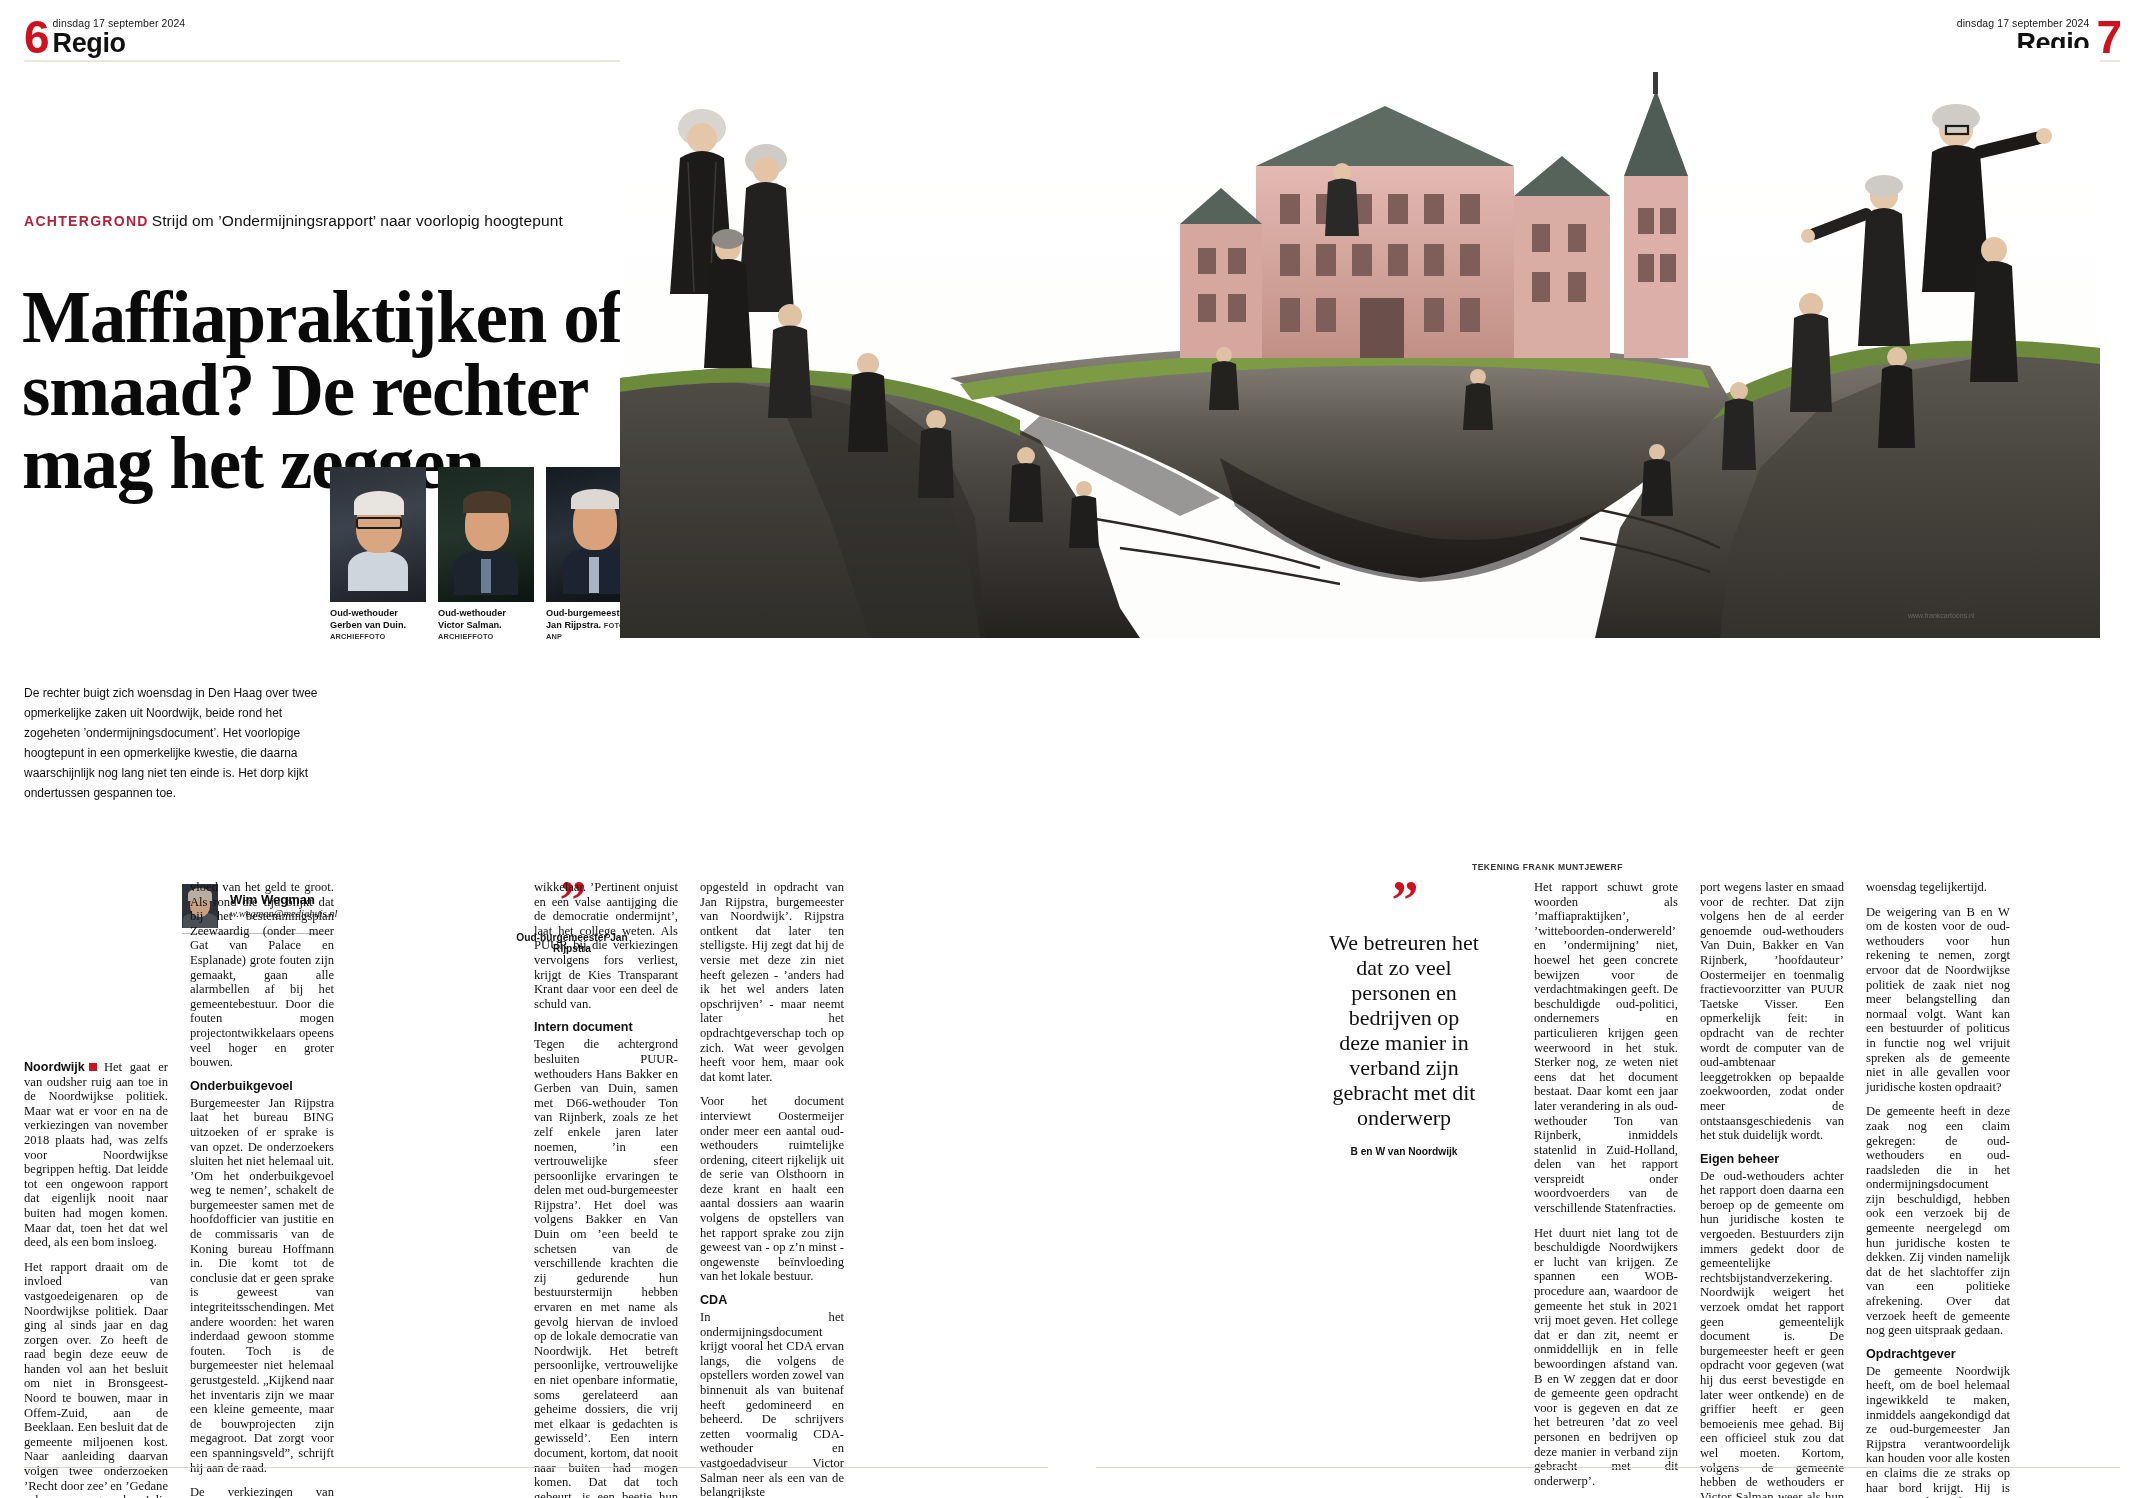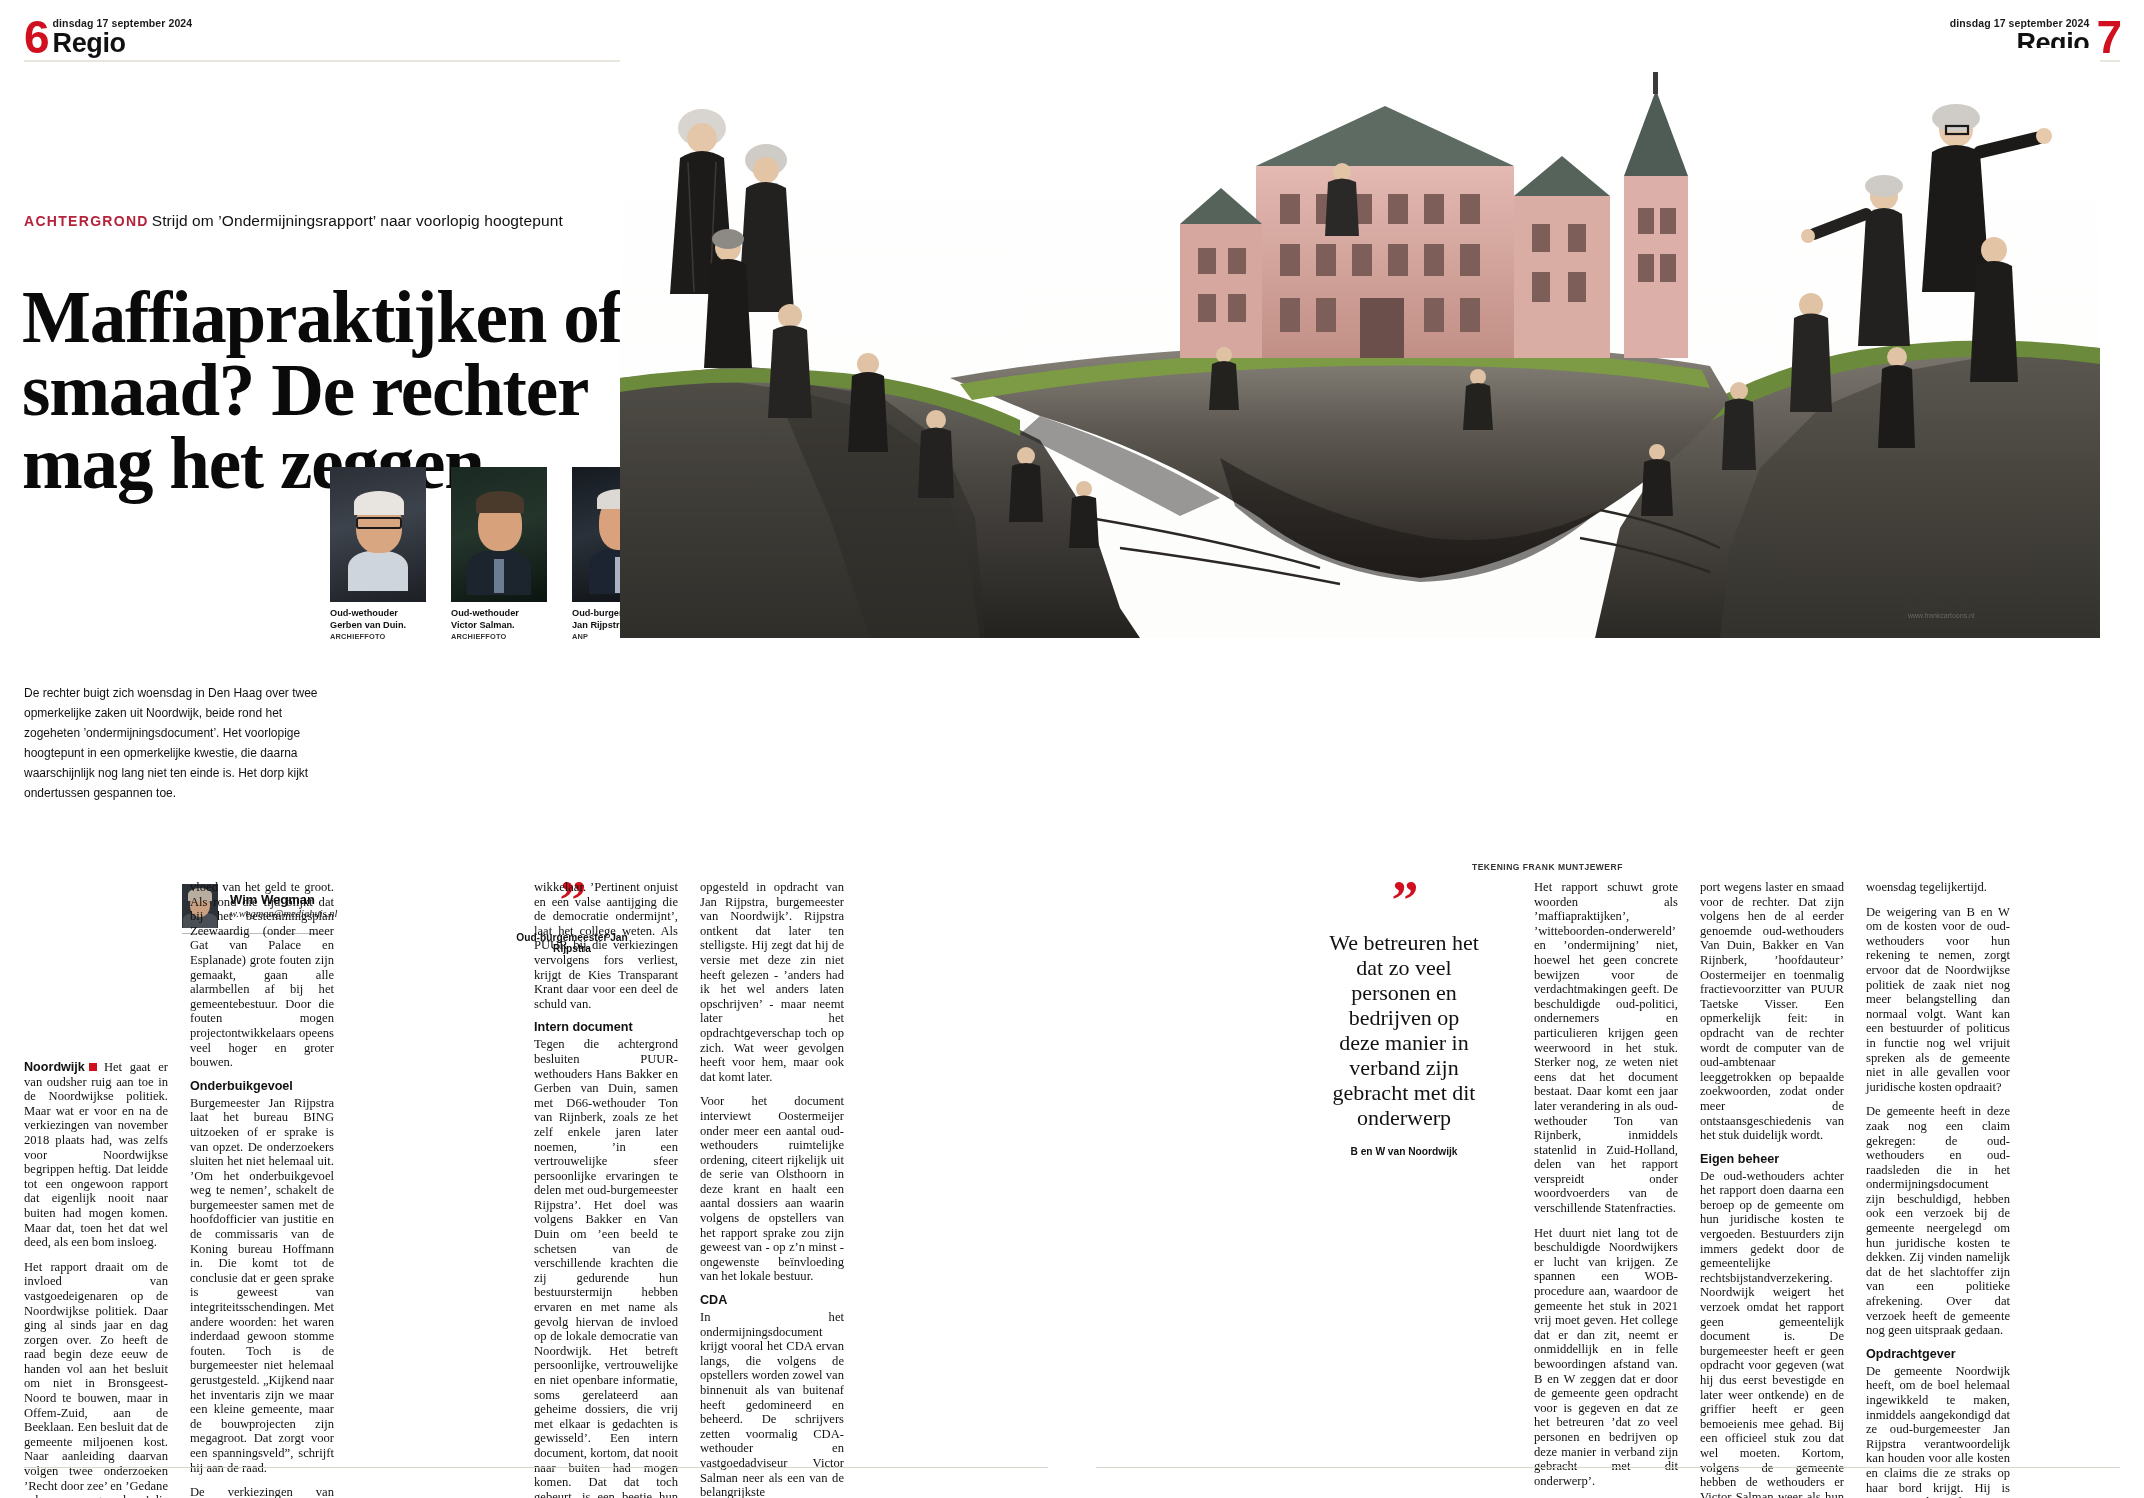--- a/index.html
+++ b/index.html
@@ -21,21 +21,21 @@
   .masthead-right { right:24px; flex-direction:row; }
   .folio-num {
     font-family:"Liberation Sans", sans-serif;
     font-weight:bold; font-size:46px; line-height:38px;
     color:#d0101e; letter-spacing:-2px;
   }
   .masthead-text { display:flex; flex-direction:column; margin-left:5px; }
   .masthead-right .masthead-text { margin-left:0; margin-right:7px; align-items:flex-end; }
   .masthead-date {
     font-family:"Liberation Sans", sans-serif;
-    font-size:10.5px; font-weight:bold; color:#1a1a1a;
+    font-size:10.5px; font-weight:normal; color:#1a1a1a;
     letter-spacing:.1px; margin-bottom:1px;
   }
   .masthead-section {
     font-family:"Liberation Sans", sans-serif;
     font-weight:bold; font-size:27px; line-height:26px; color:#111;
     letter-spacing:-.4px;
   }
   .rule-top { position:absolute; left:24px; right:24px; top:60px; height:2px; background:#e8e6dd; }
   .page-right .rule-top { left:0px; right:24px; }
 
@@ -55,21 +55,21 @@
     font-weight:bold; font-size:73px; line-height:73px;
     color:#0a0a0a; letter-spacing:-1.2px;
   }
   .standfirst {
     position:absolute; left:24px; top:683px; width:300px;
     font-family:"Liberation Sans", sans-serif;
     font-size:12px; line-height:20px; color:#111;
   }
 
   
-  .portraits { position:absolute; left:330px; top:467px; display:flex; gap:25px; }
+  .portraits { position:absolute; left:330px; top:467px; display:flex; gap:12px; }
   .portrait { width:96px; }
   .portrait .ph { width:96px; height:135px; position:relative; overflow:hidden; }
   .ph-1 { background:linear-gradient(165deg,#2b2f36 0%, #3d434c 40%, #1c1f24 100%); }
   .ph-2 { background:linear-gradient(165deg,#151a20 0%, #2a313a 45%, #0d1013 100%); }
   .ph-3 { background:linear-gradient(165deg,#1a2a22 0%, #24352c 45%, #0b1410 100%); }
   .face { position:absolute; border-radius:48% 48% 42% 42%; }
   .f1 { width:46px; height:56px; left:26px; top:30px; background:#d8a680; }
   .f1b { width:60px; height:40px; left:18px; top:84px; background:#cfd5dc; border-radius:40% 40% 0 0;}
   .f1h { width:50px; height:24px; left:24px; top:24px; background:#e8e5e0; border-radius:50% 50% 0 0;}
   .f1g { position:absolute; width:46px; height:12px; left:26px; top:50px; border:2.2px solid #1a1a1a; border-radius:3px;}

